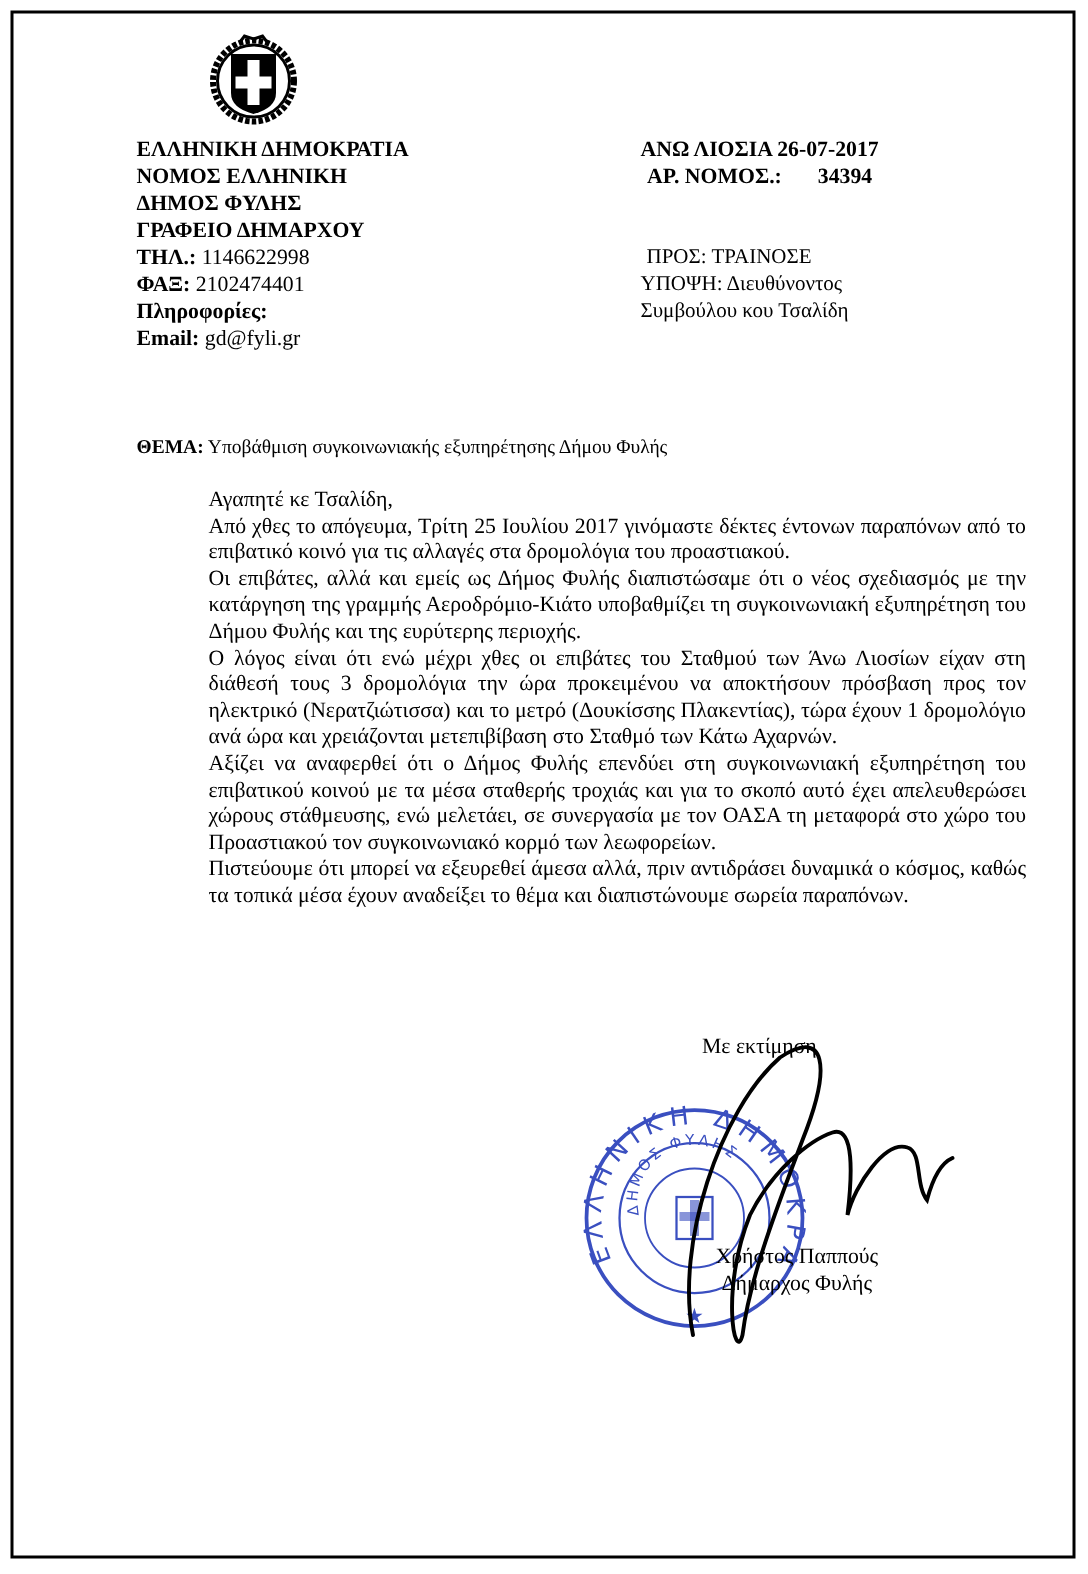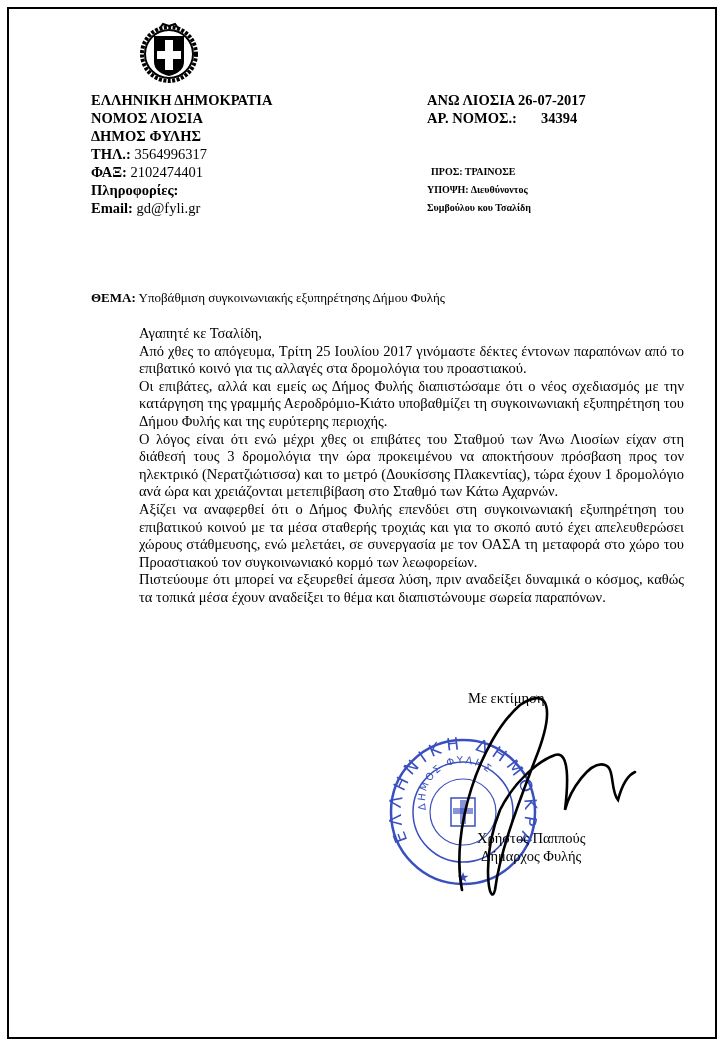--- a/index.html
+++ b/index.html
@@ -2,24 +2,24 @@
 <html><head>
   <meta charset="utf-8">
   <style>
     html, body { margin: 0; padding: 0; background: #ffffff; }
     body { width: 725px; height: 1049px; position: relative; overflow: hidden; font-family: "Liberation Serif", "DejaVu Serif", serif; color: #000; }
     .page { position: absolute; left: 7px; top: 7px; width: 710px; height: 1032px; border-top: 2px solid #000; border-left: 2px solid #000; border-right: 2px solid #000; border-bottom: 2px solid #000; box-sizing: border-box; }
     .emblem { position: absolute; left: 138px; top: 22px; width: 62px; height: 62px; }
     .hdr-left { position: absolute; left: 91px; top: 91px; font-size: 14.5px; line-height: 18px; }
     .hdr-left div { white-space: nowrap; }
     .b { font-weight: bold; }
-    .hdr-right { position: absolute; left: 427px; top: 91px; font-size: 14.5px; line-height: 18px; font-weight: bold; }
+    .hdr-right { position: absolute; left: 427px; top: 91px; font-size: 14.5px; line-height: 18px; font-weight: bold; text-align: center; }
     .hdr-right div { white-space: nowrap; }
     .prot-num { display: inline-block; margin-left: 24px; }
-    .recipient { position: absolute; left: 427px; top: 163px; font-size: 10px; line-height: 18px; font-weight: bold; }
+    .recipient { position: absolute; left: 427px; top: 163px; font-size: 14px; line-height: 18px; font-weight: normal; }
     .recipient div { white-space: nowrap; }
     .subject { position: absolute; left: 91px; top: 289px; font-size: 13px; line-height: 18px; white-space: nowrap; }
     .body { position: absolute; left: 91px; top: 325px; width: 545px; font-size: 14.5px; line-height: 17.6px; margin-left: 48px; }
     .body p { margin: 0; text-align: justify; }
     .sign { position: absolute; left: 468px; top: 690px; font-size: 14.5px; }
     .stamp { position: absolute; left: 388px; top: 730px; width: 150px; height: 160px; }
     .signer { position: absolute; left: 477px; top: 829px; font-size: 14.5px; line-height: 18px; text-align: center; }
     .signature { position: absolute; left: 440px; top: 680px; width: 200px; height: 220px; pointer-events: none; }
   </style>
 </head>
@@ -32,23 +32,24 @@
   <circle cx="31" cy="32" r="27" fill="none" stroke="#000" stroke-width="4" stroke-dasharray="3 1.5"></circle>
   <circle cx="31" cy="32" r="24" fill="none" stroke="#000" stroke-width="2"></circle>
   <path d="M16 14 L46 14 L46 40 Q46 50 31 54 Q16 50 16 40 Z" fill="#000"></path>
   <rect x="27" y="18" width="8" height="30" fill="#fff"></rect>
   <rect x="19" y="29" width="24" height="8" fill="#fff"></rect>
   <path d="M22 6 L25 2 L31 4 L37 2 L40 6" fill="none" stroke="#000" stroke-width="2"></path>
 </svg>
 
 <div class="hdr-left">
   <div class="b">ΕΛΛΗΝΙΚΗ ΔΗΜΟΚΡΑΤΙΑ</div>
-  <div class="b">ΝΟΜΟΣ ΛΙΟΣΙΑ</div>
+  <div class="b">ΝΟΜΟΣ ΕΛΛΗΝΙΚΗ</div>
   <div class="b">ΔΗΜΟΣ ΦΥΛΗΣ</div>
-  <div><span class="b">ΤΗΛ.:</span><span> 3564996317</span></div>
+  <div class="b">ΓΡΑΦΕΙΟ ΔΗΜΑΡΧΟΥ</div>
+  <div><span class="b">ΤΗΛ.:</span><span> 1146622998</span></div>
   <div><span class="b">ΦΑΞ:</span><span> 2102474401</span></div>
   <div class="b">Πληροφορίες:</div>
   <div><span class="b">Email:</span><span> gd@fyli.gr</span></div>
 </div>
 
 <div class="hdr-right">
   <div>ΑΝΩ ΛΙΟΣΙΑ 26-07-2017</div>
   <div><span>ΑΡ. ΝΟΜΟΣ.:</span><span class="prot-num">34394</span></div>
 </div>
 
@@ -59,21 +60,21 @@
 </div>
 
 <div class="subject"><span class="b">ΘΕΜΑ:</span><span> Υποβάθμιση συγκοινωνιακής εξυπηρέτησης Δήμου Φυλής</span></div>
 
 <div class="body">
   <p>Αγαπητέ κε Τσαλίδη,</p>
   <p>Από χθες το απόγευμα, Τρίτη 25 Ιουλίου 2017 γινόμαστε δέκτες έντονων παραπόνων από το επιβατικό κοινό για τις αλλαγές στα δρομολόγια του προαστιακού.</p>
   <p>Οι επιβάτες, αλλά και εμείς ως Δήμος Φυλής διαπιστώσαμε ότι ο νέος σχεδιασμός με την κατάργηση της γραμμής Αεροδρόμιο-Κιάτο υποβαθμίζει τη συγκοινωνιακή εξυπηρέτηση του Δήμου Φυλής και της ευρύτερης περιοχής.</p>
   <p>Ο λόγος είναι ότι ενώ μέχρι χθες οι επιβάτες του Σταθμού των Άνω Λιοσίων είχαν στη διάθεσή τους 3 δρομολόγια την ώρα προκειμένου να αποκτήσουν πρόσβαση προς τον ηλεκτρικό (Νερατζιώτισσα) και το μετρό (Δουκίσσης Πλακεντίας), τώρα έχουν 1 δρομολόγιο ανά ώρα και χρειάζονται μετεπιβίβαση στο Σταθμό των Κάτω Αχαρνών.</p>
   <p>Αξίζει να αναφερθεί ότι ο Δήμος Φυλής επενδύει στη συγκοινωνιακή εξυπηρέτηση του επιβατικού κοινού με τα μέσα σταθερής τροχιάς και για το σκοπό αυτό έχει απελευθερώσει χώρους στάθμευσης, ενώ μελετάει, σε συνεργασία με τον ΟΑΣΑ τη μεταφορά στο χώρο του Προαστιακού τον συγκοινωνιακό κορμό των λεωφορείων.</p>
-  <p>Πιστεύουμε ότι μπορεί να εξευρεθεί άμεσα λύση, πριν αναδείξει δυναμικά ο κόσμος, καθώς τα τοπικά μέσα έχουν αναδείξει το θέμα και διαπιστώνουμε σωρεία παραπόνων.</p>
+  <p>Πιστεύουμε ότι μπορεί να εξευρεθεί άμεσα αλλά, πριν αντιδράσει δυναμικά ο κόσμος, καθώς τα τοπικά μέσα έχουν αναδείξει το θέμα και διαπιστώνουμε σωρεία παραπόνων.</p>
 </div>
 
 <div class="sign">Με εκτίμηση</div>
 
 <svg class="stamp" viewBox="0 0 150 160">
   <defs>
     <path id="outerArc" d="M 20 110 A 62 62 0 1 1 130 110"></path>
     <path id="innerArc" d="M 38 80 A 38 38 0 1 1 112 80"></path>
   </defs>
   <circle cx="75" cy="82" r="72" fill="none" stroke="#3a4fc0" stroke-width="2.5"></circle>

